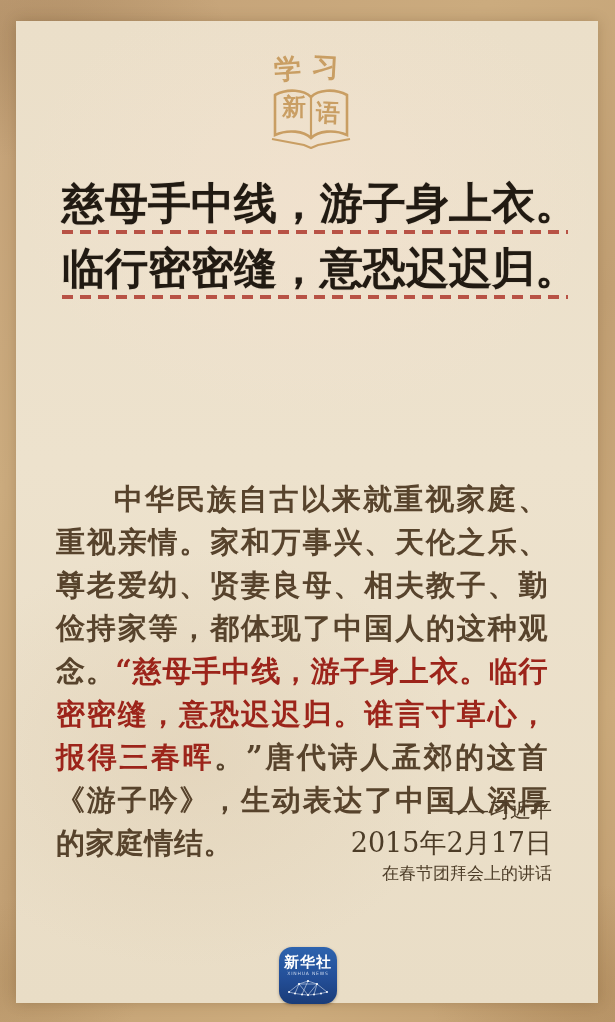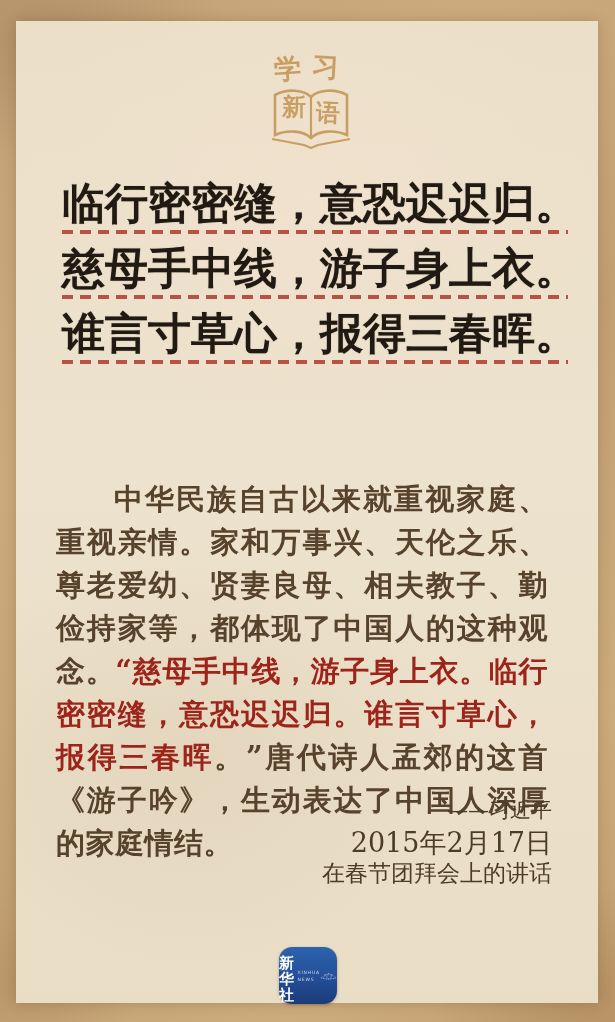--- a/index.html
+++ b/index.html
@@ -48,28 +48,28 @@
     position:absolute;left:40px;top:428px;width:492px;
     font-size:29px;line-height:43px;letter-spacing:.5px;
     color:#57432c;text-align:justify;text-indent:2em;font-weight:600;
   }
   .body-text .red{color:#9c241a;}
 
   
   .attribution{position:absolute;right:46px;top:772px;text-align:right;color:#4c3c27;}
   .attribution .author{font-size:21px;line-height:34px;font-weight:400;}
   .attribution .date{font-size:27px;line-height:31px;}
-  .attribution .occasion{font-size:23px;line-height:31px;}
+  .attribution .occasion{font-size:17px;line-height:31px;}
 
   
   .xinhua{
     position:absolute;left:263px;top:926px;width:58px;height:57px;border-radius:13px;
     background:linear-gradient(180deg,#2d63ae 0%,#234e97 55%,#1a3c78 100%);
     box-shadow:0 1px 3px rgba(60,40,20,.35);
-    display:flex;flex-direction:row;align-items:center;
+    display:flex;flex-direction:column;align-items:center;
     font-family:"DejaVu Sans","Liberation Sans",sans-serif;
   }
   .xinhua .zh{color:#fff;font-size:15px;font-weight:700;letter-spacing:1px;margin-top:7px;line-height:16px;}
   .xinhua .en{color:#cdd9ee;font-size:4.5px;letter-spacing:.8px;line-height:7px;}
   .xinhua svg{margin-top:1px;}
 </style>
 </head>
 <body>
 
 <div class="page">
@@ -81,23 +81,22 @@
       <svg width="82" height="62" viewBox="0 0 82 62">
         <path d="M5 8 C18 1 34 3 41 10 C48 3 64 1 77 8 L77 48 C64 42 48 44 41 51 C34 44 18 42 5 48 Z" fill="none" stroke="#c99e63" stroke-width="2.6"></path>
         <path d="M41 10 L41 51" fill="none" stroke="#c99e63" stroke-width="2.2"></path>
         <path d="M2 52 L34 58 L41 61 L48 58 L80 52" fill="none" stroke="#c99e63" stroke-width="2.2"></path>
       </svg>
       <span class="ch c2">新</span>
       <span class="ch c3">语</span>
     </div>
 
     <div class="poem">
+      <div class="poem-line">慈母手中线，游子身上衣。</div>
       <div class="poem-line">临行密密缝，意恐迟迟归。</div>
-      <div class="poem-line">慈母手中线，游子身上衣。</div>
-      <div class="poem-line">谁言寸草心，报得三春晖。</div>
     </div>
 
     <p class="body-text"><span>中华民族自古以来就重视家庭、重视亲情。家和万事兴、天伦之乐、尊老爱幼、贤妻良母、相夫教子、勤俭持家等，都体现了中国人的这种观念。</span><span class="red">“慈母手中线，游子身上衣。临行密密缝，意恐迟迟归。谁言寸草心，报得三春晖</span><span>。”唐代诗人孟郊的这首《游子吟》，生动表达了中国人深厚的家庭情结。</span></p>
 
     <div class="attribution">
       <div class="author">——习近平</div>
       <div class="date">2015年2月17日</div>
       <div class="occasion">在春节团拜会上的讲话</div>
     </div>
 

